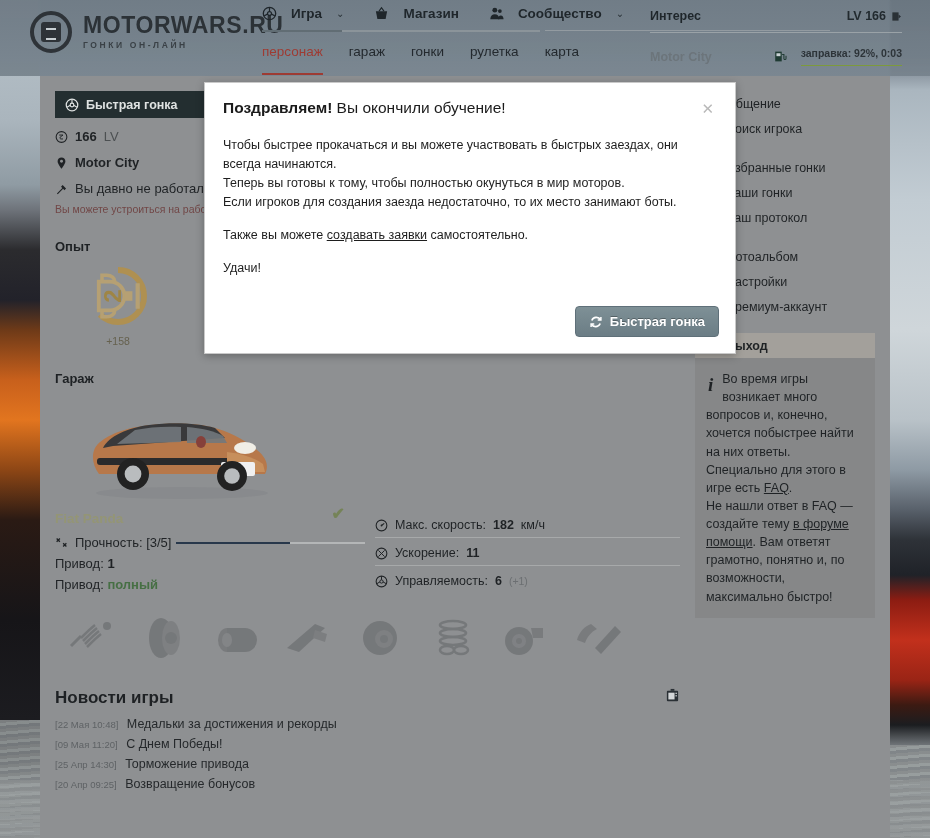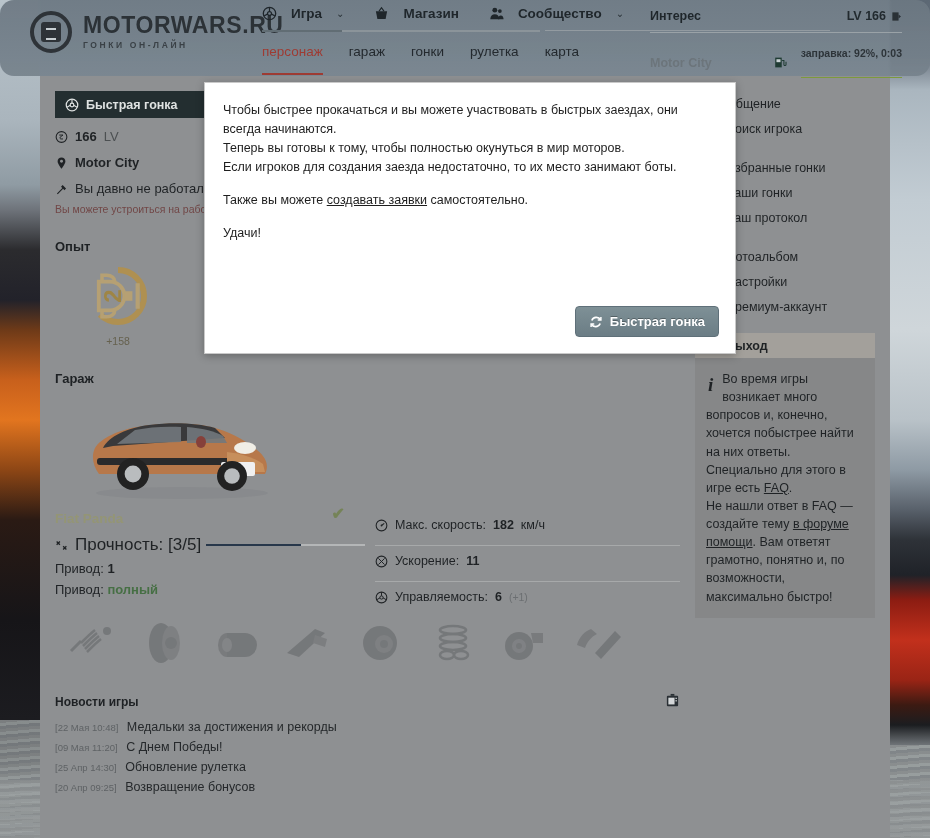--- a/index.html
+++ b/index.html
@@ -61,21 +61,20 @@
     background: repeating-linear-gradient(178deg,#8d9192 0 4px,#9ba0a1 4px 8px);
     opacity:.6;
   }
 
   
   #topbar {
     position:absolute; left:0; top:0; width:930px; height:76px;
     z-index:5;
     background: linear-gradient(180deg, rgba(108,120,130,.92), rgba(118,130,140,.92));
     backdrop-filter: blur(1px);
-    border-radius: 14px;
   }
   .logo-wrap { position:absolute; left:30px; top:11px; display:flex; align-items:center; gap:11px; }
   .logo-mark {
     width:42px; height:42px; border-radius:50%;
     border:4px solid #2e3338; position:relative; background:transparent;
   }
   .logo-mark::before{
     content:""; position:absolute; left:7px; top:7px; width:20px; height:20px;
     border-radius:3px; background:#2e3338;
   }
@@ -123,21 +122,21 @@
     font-size:12.5px; font-weight:bold; color:#1f262b;
   }
   .interest .lv { display:flex; align-items:center; gap:5px; color:#222a2f; }
   .toprule { position:absolute; left:650px; top:32px; width:252px; height:1px; background:#9aa2a7; }
   .city {
     position:absolute; left:650px; top:47px; width:252px;
     display:flex; justify-content:space-between; align-items:center;
     font-size:12.5px; font-weight:bold; color:#6c757b;
   }
   .fuel { display:flex; align-items:center; gap:6px; font-size:10.5px; font-weight:bold; }
-  .fuel .ftxt { color:#2d3439; border-bottom:1.5px solid #7d9a3c; padding-bottom:18px;margin-left:8px; }
+  .fuel .ftxt { color:#2d3439; border-bottom:1.5px solid #7d9a3c; padding-bottom:6px;margin-left:8px; }
 
   
   #app {
     position:absolute; left:40px; top:76px; width:850px; height:762px;
     background:#8e9295; z-index:3; overflow:hidden;
   }
 
   
   .leftcol { position:absolute; left:15px; top:15px; width:625px; }
 
@@ -166,43 +165,43 @@
     font-size:21px; font-weight:bold;
   }
   .exp-delta { font-size:10.5px; margin-top:7px; }
 
   .car-img { width:210px; height:105px; position:relative; margin:10px 0 0 22px; }
 
   .carname { font-size:13.5px; font-weight:bold; color:#96995e; margin-top:10px; }
   .checkmark { color:#6f8a3a; font-size:16px; font-weight:bold; }
 
   .dur-row { display:flex; align-items:center; gap:7px; margin-top:9px; }
-  .dur-label { font-size:17px; color:#1d2328; white-space:nowrap; }
+  .dur-label { font-size:13px; color:#1d2328; white-space:nowrap; }
   .dur-bar {
     flex:1; height:2px; background:#b4b8ba; position:relative; margin-left:-2px;
   }
   .dur-fill { position:absolute; left:0; top:0; height:2px; background:#1d3a5e; width:60%; }
 
   .small-line { font-size:13px; color:#1d2328; margin-top:6px; }
   .small-line .green { color:#2f7a2b; font-weight:bold; }
 
   .specs { position:absolute; left:320px; top:0; width:305px; }
   .spec {
     display:flex; align-items:center; gap:7px; font-size:12.5px; color:#1d2328;
-    padding-bottom:13px; margin-bottom:8px; border-bottom:1px solid #a7abad;
+    padding-bottom:5px; margin-bottom:8px; border-bottom:1px solid #a7abad;
   }
   .spec.nb { border-bottom:none; }
   .spec svg { width:13px; height:13px; flex:0 0 13px; }
   .spec .plus { color:#6a7175; font-size:10.5px; }
 
   .parts-row { display:flex; gap:16px; margin-top:22px; opacity:.30; padding-left:10px; }
   .part { width:56px; height:48px; }
 
   .news-title {
-    font-size:12px; font-weight:bold; color:#1c2227; margin-top:26px;
+    font-size:17px; font-weight:bold; color:#1c2227; margin-top:26px;
     display:flex; justify-content:space-between; align-items:center;
   }
   .news-list { margin-top:9px; }
   .news-item { font-size:12.5px; color:#23292e; margin-bottom:6px; cursor:pointer; }
   .news-item .date { font-size:9.5px; color:#5c6468; margin-right:5px; }
 
   
   .rightcol { position:absolute; left:655px; top:15px; width:180px; }
   .menu-item {
     display:flex; align-items:center; gap:9px; font-size:12.5px; color:#1d2328;
@@ -575,21 +574,21 @@
       <div class="news-item">
         <span class="date">[22 Мая 10:48]</span>
         <span>Медальки за достижения и рекорды</span>
       </div>
       <div class="news-item">
         <span class="date">[09 Мая 11:20]</span>
         <span>С Днем Победы!</span>
       </div>
       <div class="news-item">
         <span class="date">[25 Апр 14:30]</span>
-        <span>Обновление рулетка</span>
+        <span>Торможение привода</span>
       </div>
       <div class="news-item">
         <span class="date">[20 Апр 09:25]</span>
         <span>Возвращение бонусов</span>
       </div>
     </div>
   </div>
 
   <div class="rightcol">
     <div class="menu-item">
@@ -666,20 +665,26 @@
         <span class="i-glyph">i</span><span>Во время игры возникает много вопросов и, конечно, хочется побыстрее найти на них ответы. Специально для этого в игре есть </span><a>FAQ</a><span>.</span>
       </p>
       <p>
         <span>Не нашли ответ в FAQ — создайте тему </span><a>в форуме помощи</a><span>. Вам ответят грамотно, понятно и, по возможности, максимально быстро!</span>
       </p>
     </div>
   </div>
 </div>
 
 <div id="modal">
+  <div class="m-head">
+    <div class="m-title">
+      <b>Поздравляем!</b><span> Вы окончили обучение!</span>
+    </div>
+    <div class="m-close">✕</div>
+  </div>
   <div class="m-body">
     <div>Чтобы быстрее прокачаться и вы можете участвовать в быстрых заездах, они всегда начинаются.</div>
     <div>Теперь вы готовы к тому, чтобы полностью окунуться в мир моторов.</div>
     <div>Если игроков для создания заезда недостаточно, то их место занимают боты.</div>
     <div class="sp"></div>
     <div>
       <span>Также вы можете </span><a>создавать заявки</a><span> самостоятельно.</span>
     </div>
     <div class="sp"></div>
     <div>Удачи!</div>

